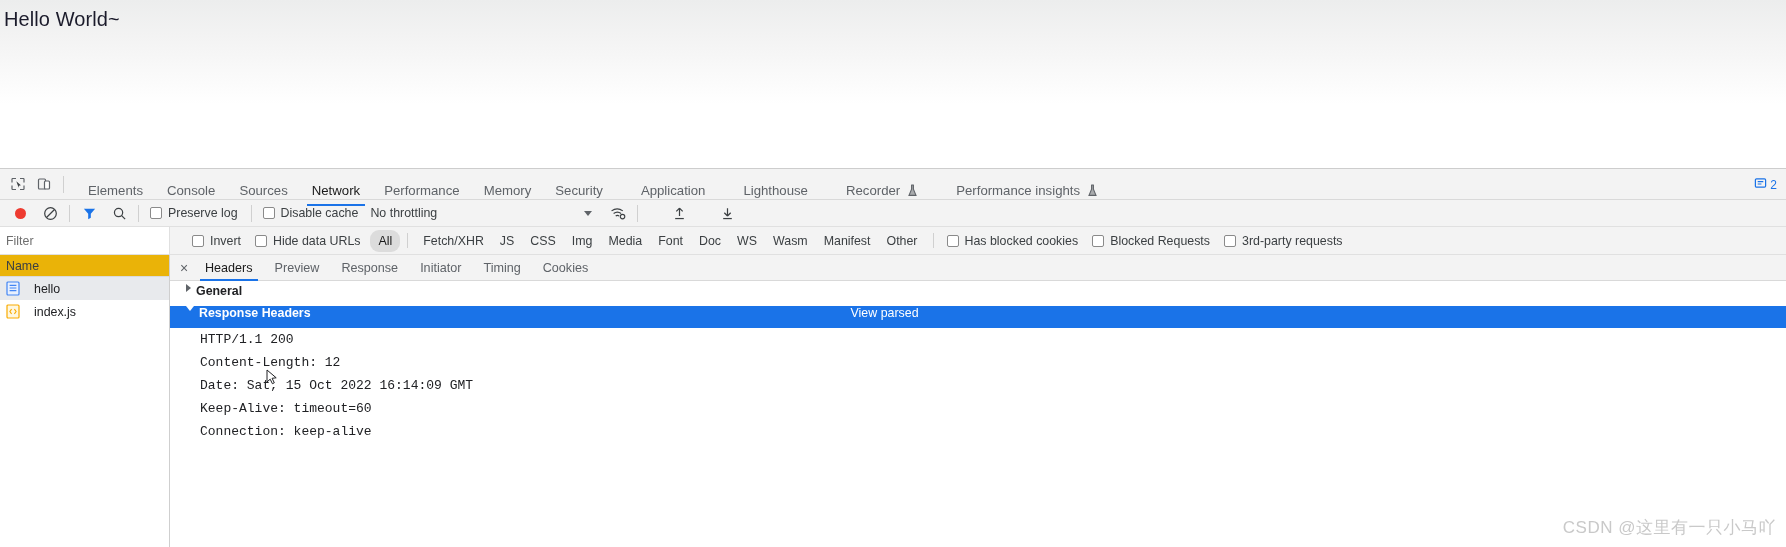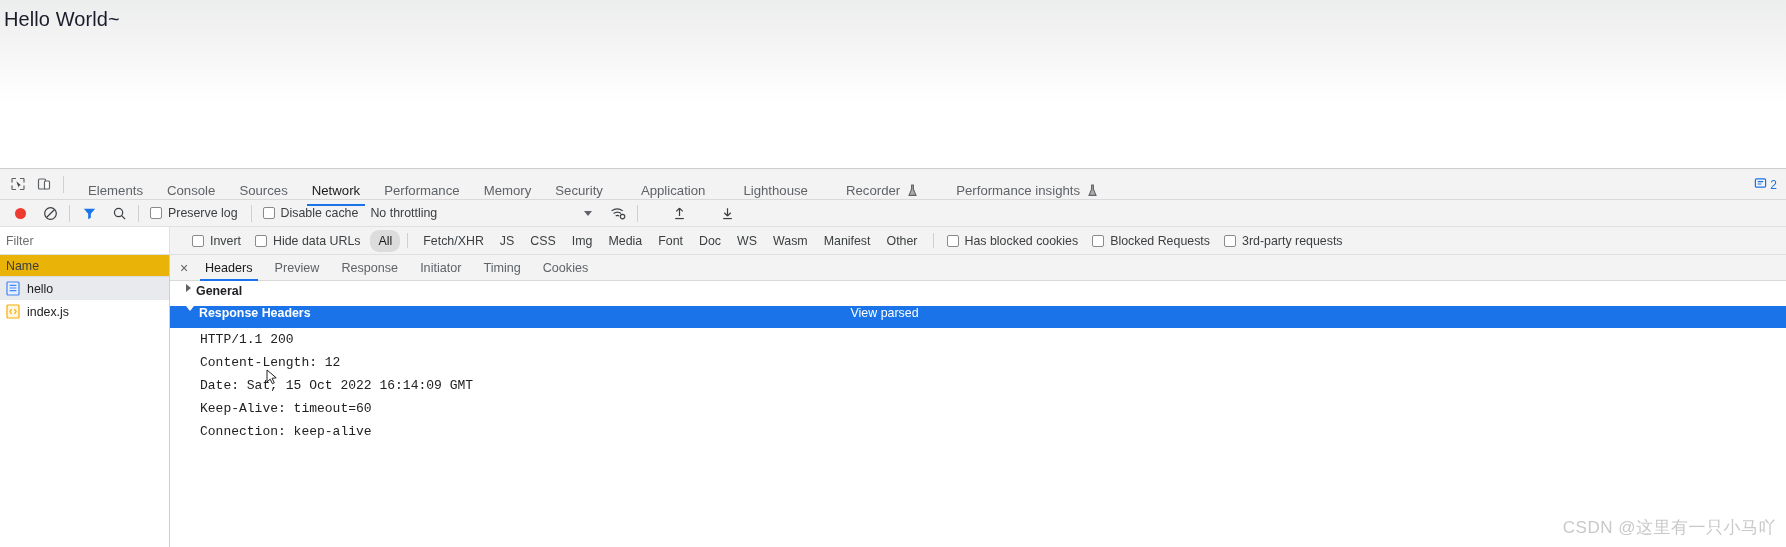--- a/index.html
+++ b/index.html
@@ -274,21 +274,21 @@
     font-size: 12.4px;
     color: #3c4043;
     background: #eab308;
     border-bottom: 1px solid #dadada;
     box-sizing: border-box;
   }
   .rl-row {
     height: 23px;
     display: flex;
     align-items: center;
-    gap: 7px;
+    gap: 14px;
     padding-left: 6px;
     font-size: 12.4px;
     color: #202124;
     box-sizing: border-box;
     cursor: default;
   }
   .rl-row.selected {
     background: #e8eaed;
   }
   .file-icon {

